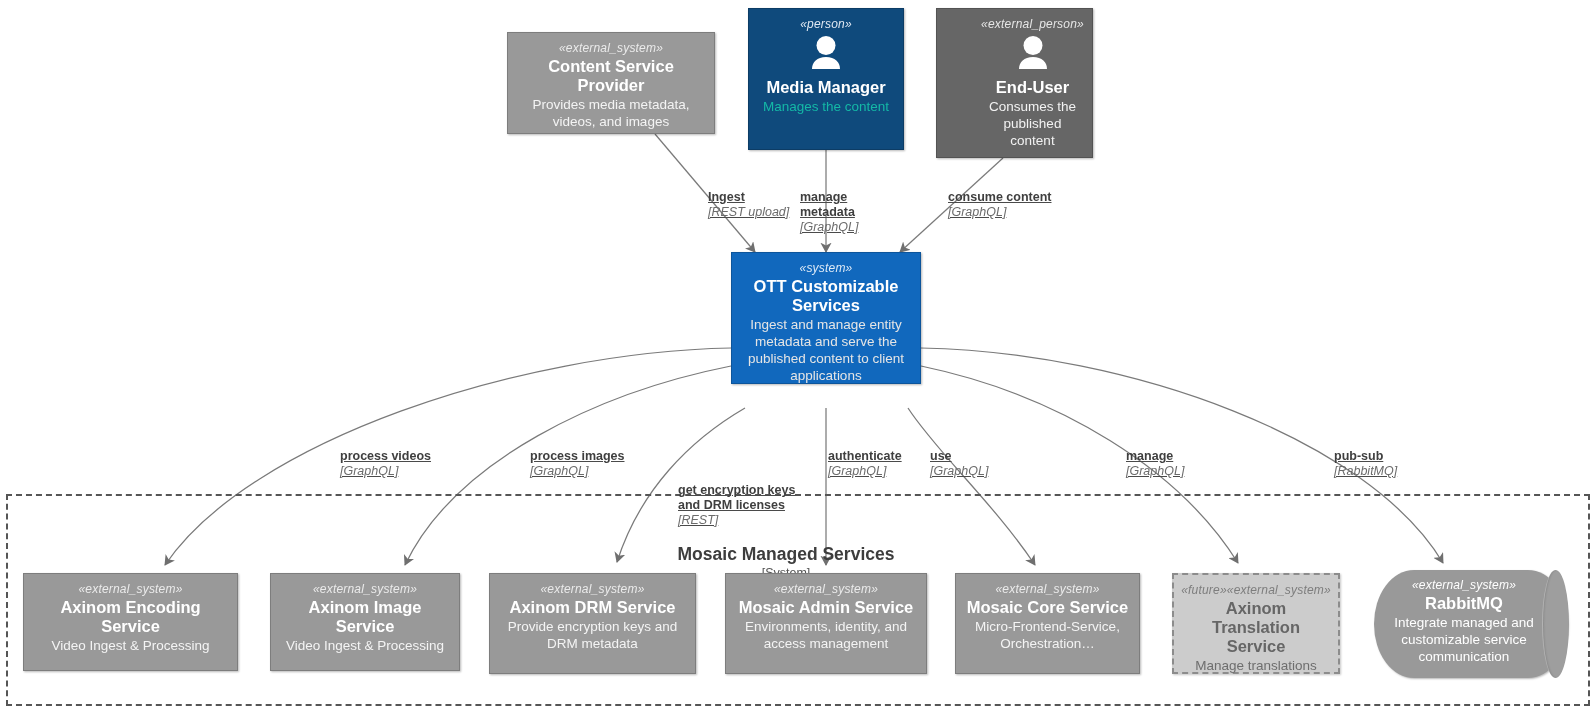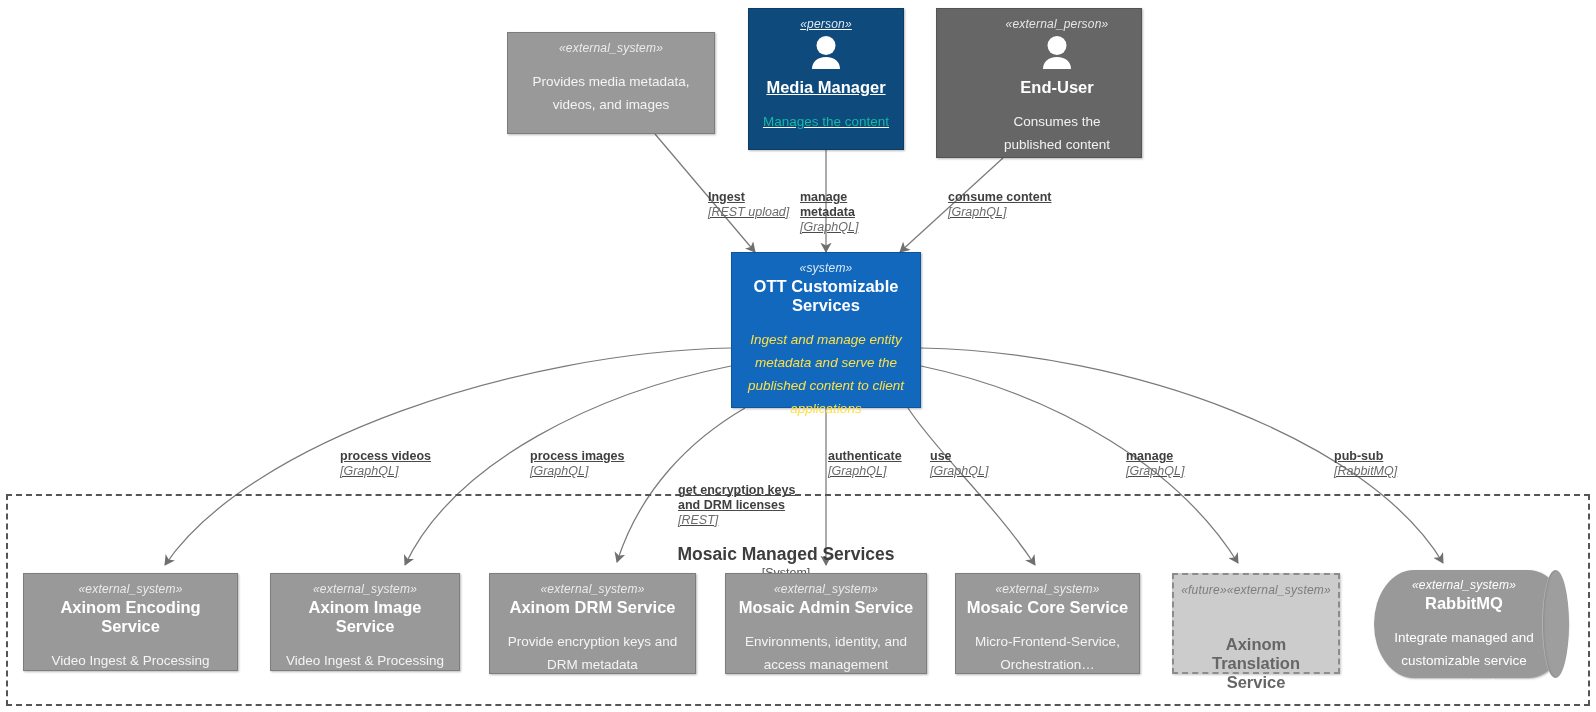--- a/index.html
+++ b/index.html
@@ -45,35 +45,35 @@
     letter-spacing: .2px;
     margin-bottom: 1px;
   }
   .node .title {
     font-weight: bold;
     font-size: 16.5px;
     line-height: 19px;
   }
   .node .desc {
     font-size: 13.5px;
-    line-height: 23px;
-    margin-top: 13px;
+    line-height: 17px;
+    margin-top: 1px;
   }
   
   .v-person     { background: #0f4a7c; color: #ffffff; }
   .v-person .stereo { color: #dfe8f2; }
   .v-person .desc   { color: #14b8a6; }
 
   .v-extperson  { background: #666666; color: #ffffff; }
   .v-extperson .stereo { color: #e6e6e6; }
   .v-extperson .desc   { color: #f2f2f2; }
 
   .v-system     { background: #1168bd; color: #ffffff; }
   .v-system .stereo { color: #dce9f6; }
-  .v-system .desc   { color: #fde047; font-style: italic; }
+  .v-system .desc   { color: #e5e5e5; }
 
   .v-extsystem  { background: #999999; color: #ffffff; }
   .v-extsystem .stereo { color: #ebebeb; }
   .v-extsystem .desc   { color: #f4f4f4; }
 
   .v-future {
     background: #cccccc;
     color: #666666;
     border: 2px dashed #8c8c8c;
     box-shadow: 1px 1px 2px rgba(0,0,0,0.22);
@@ -194,48 +194,49 @@
   </svg>
 
   <div class="boundary" style="left:6px; top:494px; width:1584px; height:212px;"></div>
   <div class="boundary-label" style="left:598px; top:512px; width:376px;">
     <div class="b-title">Mosaic Managed Services</div>
     <div class="b-type">[System]</div>
   </div>
 
   <div class="node v-extsystem" style="left:507px; top:32px; width:208px; height:102px;">
     <div class="stereo">«external_system»</div>
+    <div class="title">Content Service Provider</div>
     <div class="desc">Provides media metadata, videos, and images</div>
   </div>
 
-  <div class="node v-person" style="left:748px; top:8px; width:156px; height:142px;text-decoration:underline;">
+  <div class="node v-person" style="left:748px; top:8px; width:156px; height:142px;">
     <div class="stereo">«person»</div>
     <span class="person-icon">
       <svg width="38" height="36" viewBox="0 0 38 36" aria-hidden="true">
         <circle cx="19" cy="10.5" r="9.5" fill="#ffffff"></circle>
         <path d="M19 22 C 10 22 5 27 5 34 L 33 34 C 33 27 28 22 19 22 Z" fill="#ffffff"></path>
       </svg>
     </span>
     <div class="title">Media Manager</div>
     <div class="desc">Manages the content</div>
   </div>
 
-  <div class="node v-extperson" style="left:936px; top:8px; width:206px; height:150px;padding-left:46px;">
+  <div class="node v-extperson" style="left:936px; top:8px; width:157px; height:150px;padding-left:46px;">
     <div class="stereo">«external_person»</div>
     <span class="person-icon">
       <svg width="38" height="36" viewBox="0 0 38 36" aria-hidden="true">
         <circle cx="19" cy="10.5" r="9.5" fill="#ffffff"></circle>
         <path d="M19 22 C 10 22 5 27 5 34 L 33 34 C 33 27 28 22 19 22 Z" fill="#ffffff"></path>
       </svg>
     </span>
     <div class="title">End-User</div>
     <div class="desc">Consumes the published content</div>
   </div>
 
-  <div class="node v-system" style="left:731px; top:252px; width:190px; height:156px;">
+  <div class="node v-system" style="left:731px; top:252px; width:190px; height:132px;">
     <div class="stereo">«system»</div>
     <div class="title">OTT Customizable Services</div>
     <div class="desc">Ingest and manage entity metadata and serve the published content to client applications</div>
   </div>
 
   <div class="node v-extsystem" style="left:23px; top:573px; width:215px; height:98px;">
     <div class="stereo">«external_system»</div>
     <div class="title">Axinom Encoding Service</div>
     <div class="desc">Video Ingest &amp; Processing</div>
   </div>
@@ -257,21 +258,21 @@
     <div class="title">Mosaic Admin Service</div>
     <div class="desc">Environments, identity, and access management</div>
   </div>
 
   <div class="node v-extsystem" style="left:955px; top:573px; width:185px; height:101px;">
     <div class="stereo">«external_system»</div>
     <div class="title">Mosaic Core Service</div>
     <div class="desc">Micro-Frontend-Service, Orchestration…</div>
   </div>
 
-  <div class="node v-future" style="left:1172px; top:573px; width:168px; height:101px;gap:36px;">
+  <div class="node v-future" style="left:1172px; top:573px; width:168px; height:101px;">
     <div class="stereo">«future»«external_system»</div>
     <div class="title">Axinom Translation Service</div>
     <div class="desc">Manage translations</div>
   </div>
 
   <div class="node queue" style="left:1374px; top:570px; width:194px; height:108px;">
     <span class="qbody"></span>
     <span class="qcap"></span>
     <span class="qtext">
       <span class="stereo">«external_system»</span>

